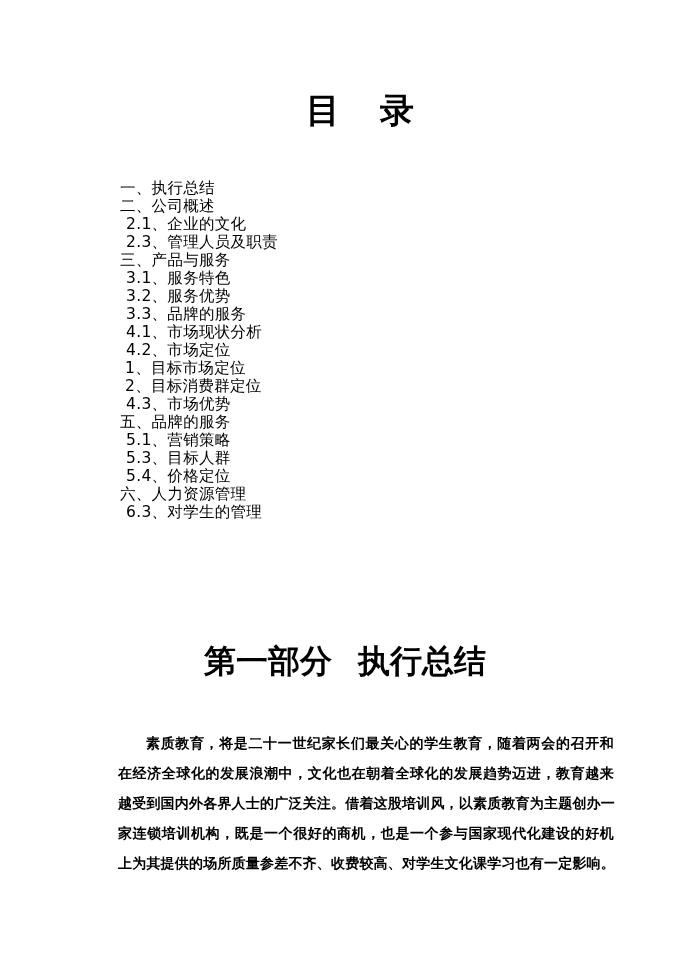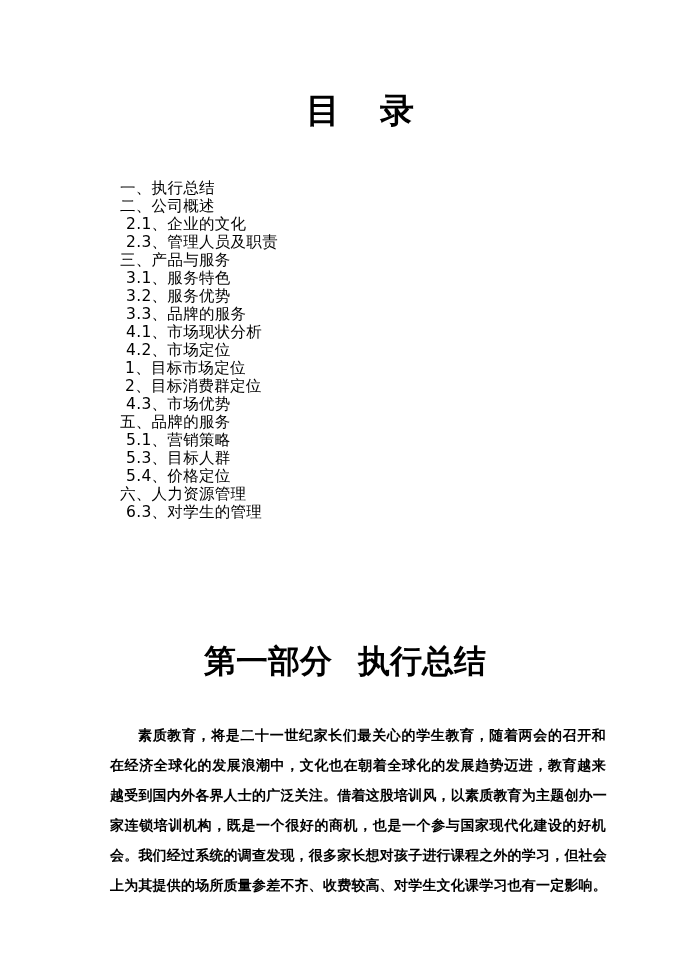--- a/index.html
+++ b/index.html
@@ -62,21 +62,21 @@
     }
     .section-heading .gap {
       display: inline-block;
       width: 26px;
     }
     .body-text {
       position: absolute;
       top: 712px;
       left: 102px;
       width: 496px;
-      margin: 8px;
+      margin: 16px;
     }
     .body-line {
       font-size: 14px;
       font-weight: bold;
       line-height: 30px;
       height: 30px;
       white-space: nowrap;
       text-align: justify;
       text-align-last: justify;
       letter-spacing: 0.2px;
@@ -119,15 +119,14 @@
 
 <div class="section-heading">
   <span>第一部分</span><span class="gap"></span><span>执行总结</span>
 </div>
 
 <div class="body-text">
   <div class="body-line first">素质教育，将是二十一世纪家长们最关心的学生教育，随着两会的召开和</div>
   <div class="body-line">在经济全球化的发展浪潮中，文化也在朝着全球化的发展趋势迈进，教育越来</div>
   <div class="body-line">越受到国内外各界人士的广泛关注。借着这股培训风，以素质教育为主题创办一</div>
   <div class="body-line">家连锁培训机构，既是一个很好的商机，也是一个参与国家现代化建设的好机</div>
-  <div class="body-line">会。我们经过系统的调查发现，很多家长想对孩子进行课程之外的学习，但社会</div>
   <div class="body-line last">上为其提供的场所质量参差不齐、收费较高、对学生文化课学习也有一定影响。</div>
 </div>
 
 </body></html>

